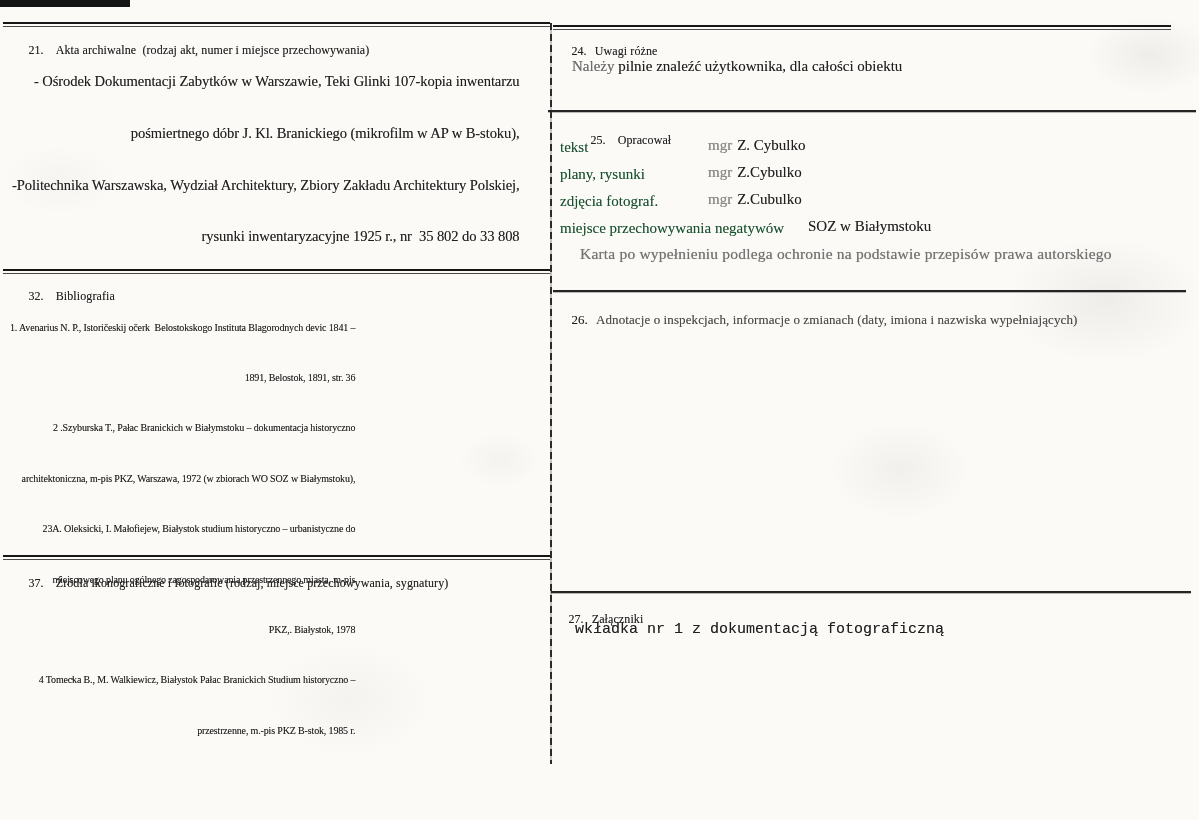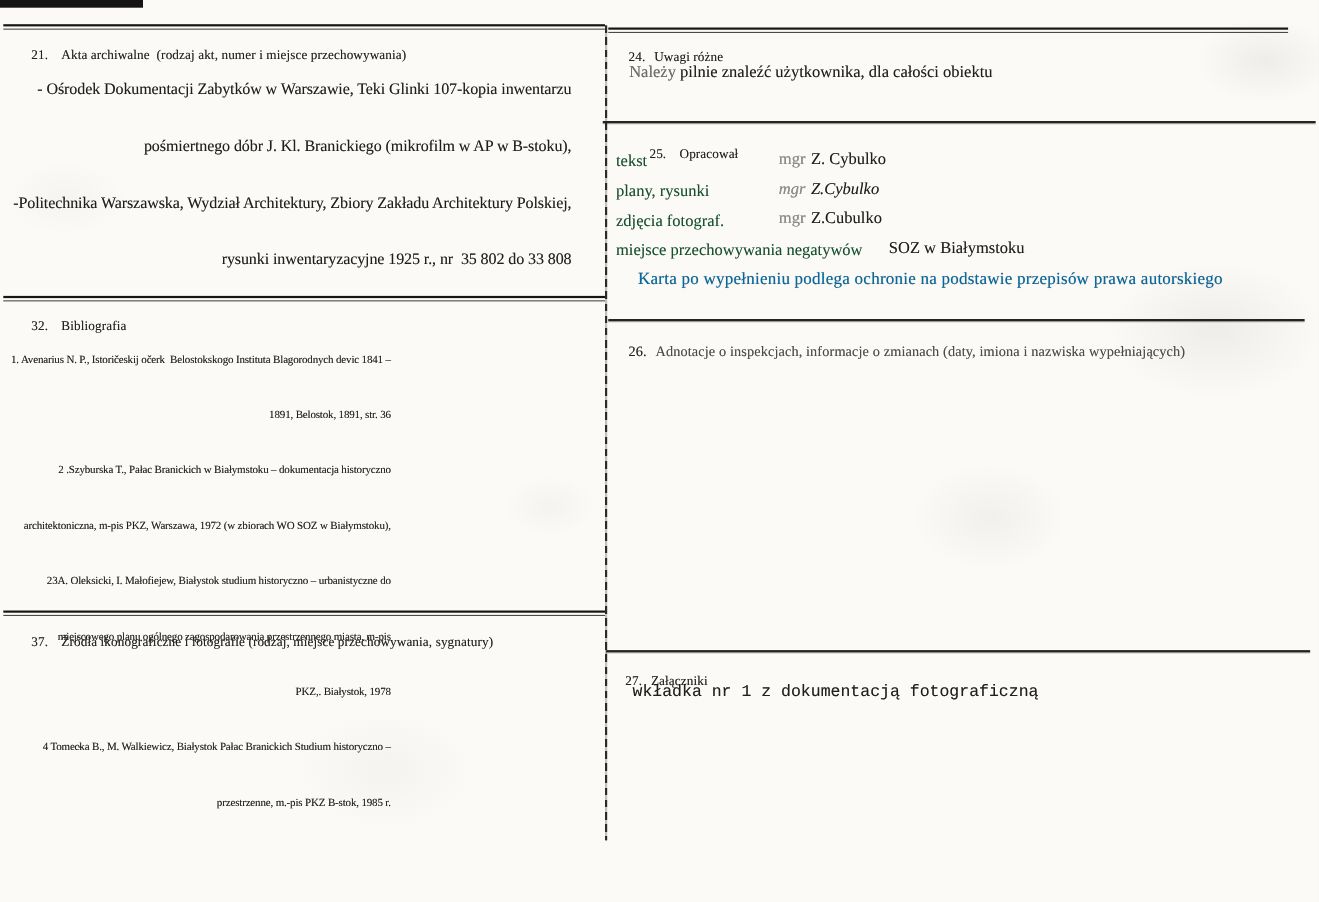--- a/index.html
+++ b/index.html
@@ -44,21 +44,21 @@
   .note-line{font-size:15px;white-space:pre;text-shadow:0 0 0.6px rgba(25,25,25,0.45);}
   .faded{color:#6e6e6e;}
   .half-faded{color:#4c4c4c;}
   
   .row25{height:18px;width:620px;}
   .row25 .rlabel{position:absolute;left:0;top:2px;font-size:15px;color:#14532d;white-space:pre;
     text-shadow:0 0 0.5px rgba(60,60,60,0.4);}
   .row25 .rvalue{position:absolute;top:0;font-size:15px;white-space:pre;
     text-shadow:0 0 0.6px rgba(25,25,25,0.45);}
   .row25 .rvalue .pfx{color:#8d8d8d;margin-right:5px;}
-  .copyright{font-size:15.5px;letter-spacing:0.2px;white-space:pre;color:#0369a1;
+  .copyright{font-size:15.5px;letter-spacing:0.2px;white-space:pre;color:#737373;
     text-shadow:0 0 0.7px rgba(30,30,30,0.45);}
   .s27-content{font-size:15px;white-space:pre;text-shadow:0 0 0.6px rgba(25,25,25,0.45);}
 </style>
 </head>
 <body>
 
 <div class="page">
 
   <div class="abs scan-bar" style="left:0;top:0;width:130px;height:7px;"></div>
   <div class="abs scan-dot" style="left:71px;top:678px;"></div>
@@ -111,21 +111,21 @@
   <div class="abs sec-head" style="left:578px;top:118px;">
     <span class="num">25.</span><span>Opracował</span>
   </div>
 
   <div class="abs row25" style="left:560px;top:137px;">
     <span class="rlabel">tekst</span>
     <span class="rvalue" style="left:148px;"><span class="pfx">mgr</span><span>Z. Cybulko</span></span>
   </div>
   <div class="abs row25" style="left:560px;top:164px;">
     <span class="rlabel">plany, rysunki</span>
-    <span class="rvalue" style="left:148px;font-style:italic;"><span class="pfx">mgr</span><span>Z.Cybulko</span></span>
+    <span class="rvalue" style="left:148px;"><span class="pfx">mgr</span><span>Z.Cybulko</span></span>
   </div>
   <div class="abs row25" style="left:560px;top:191px;">
     <span class="rlabel">zdjęcia fotograf.</span>
     <span class="rvalue" style="left:148px;"><span class="pfx">mgr</span><span>Z.Cubulko</span></span>
   </div>
   <div class="abs row25" style="left:560px;top:218px;">
     <span class="rlabel">miejsce przechowywania negatywów</span>
     <span class="rvalue" style="left:248px;"><span>SOZ w Białymstoku</span></span>
   </div>
 

